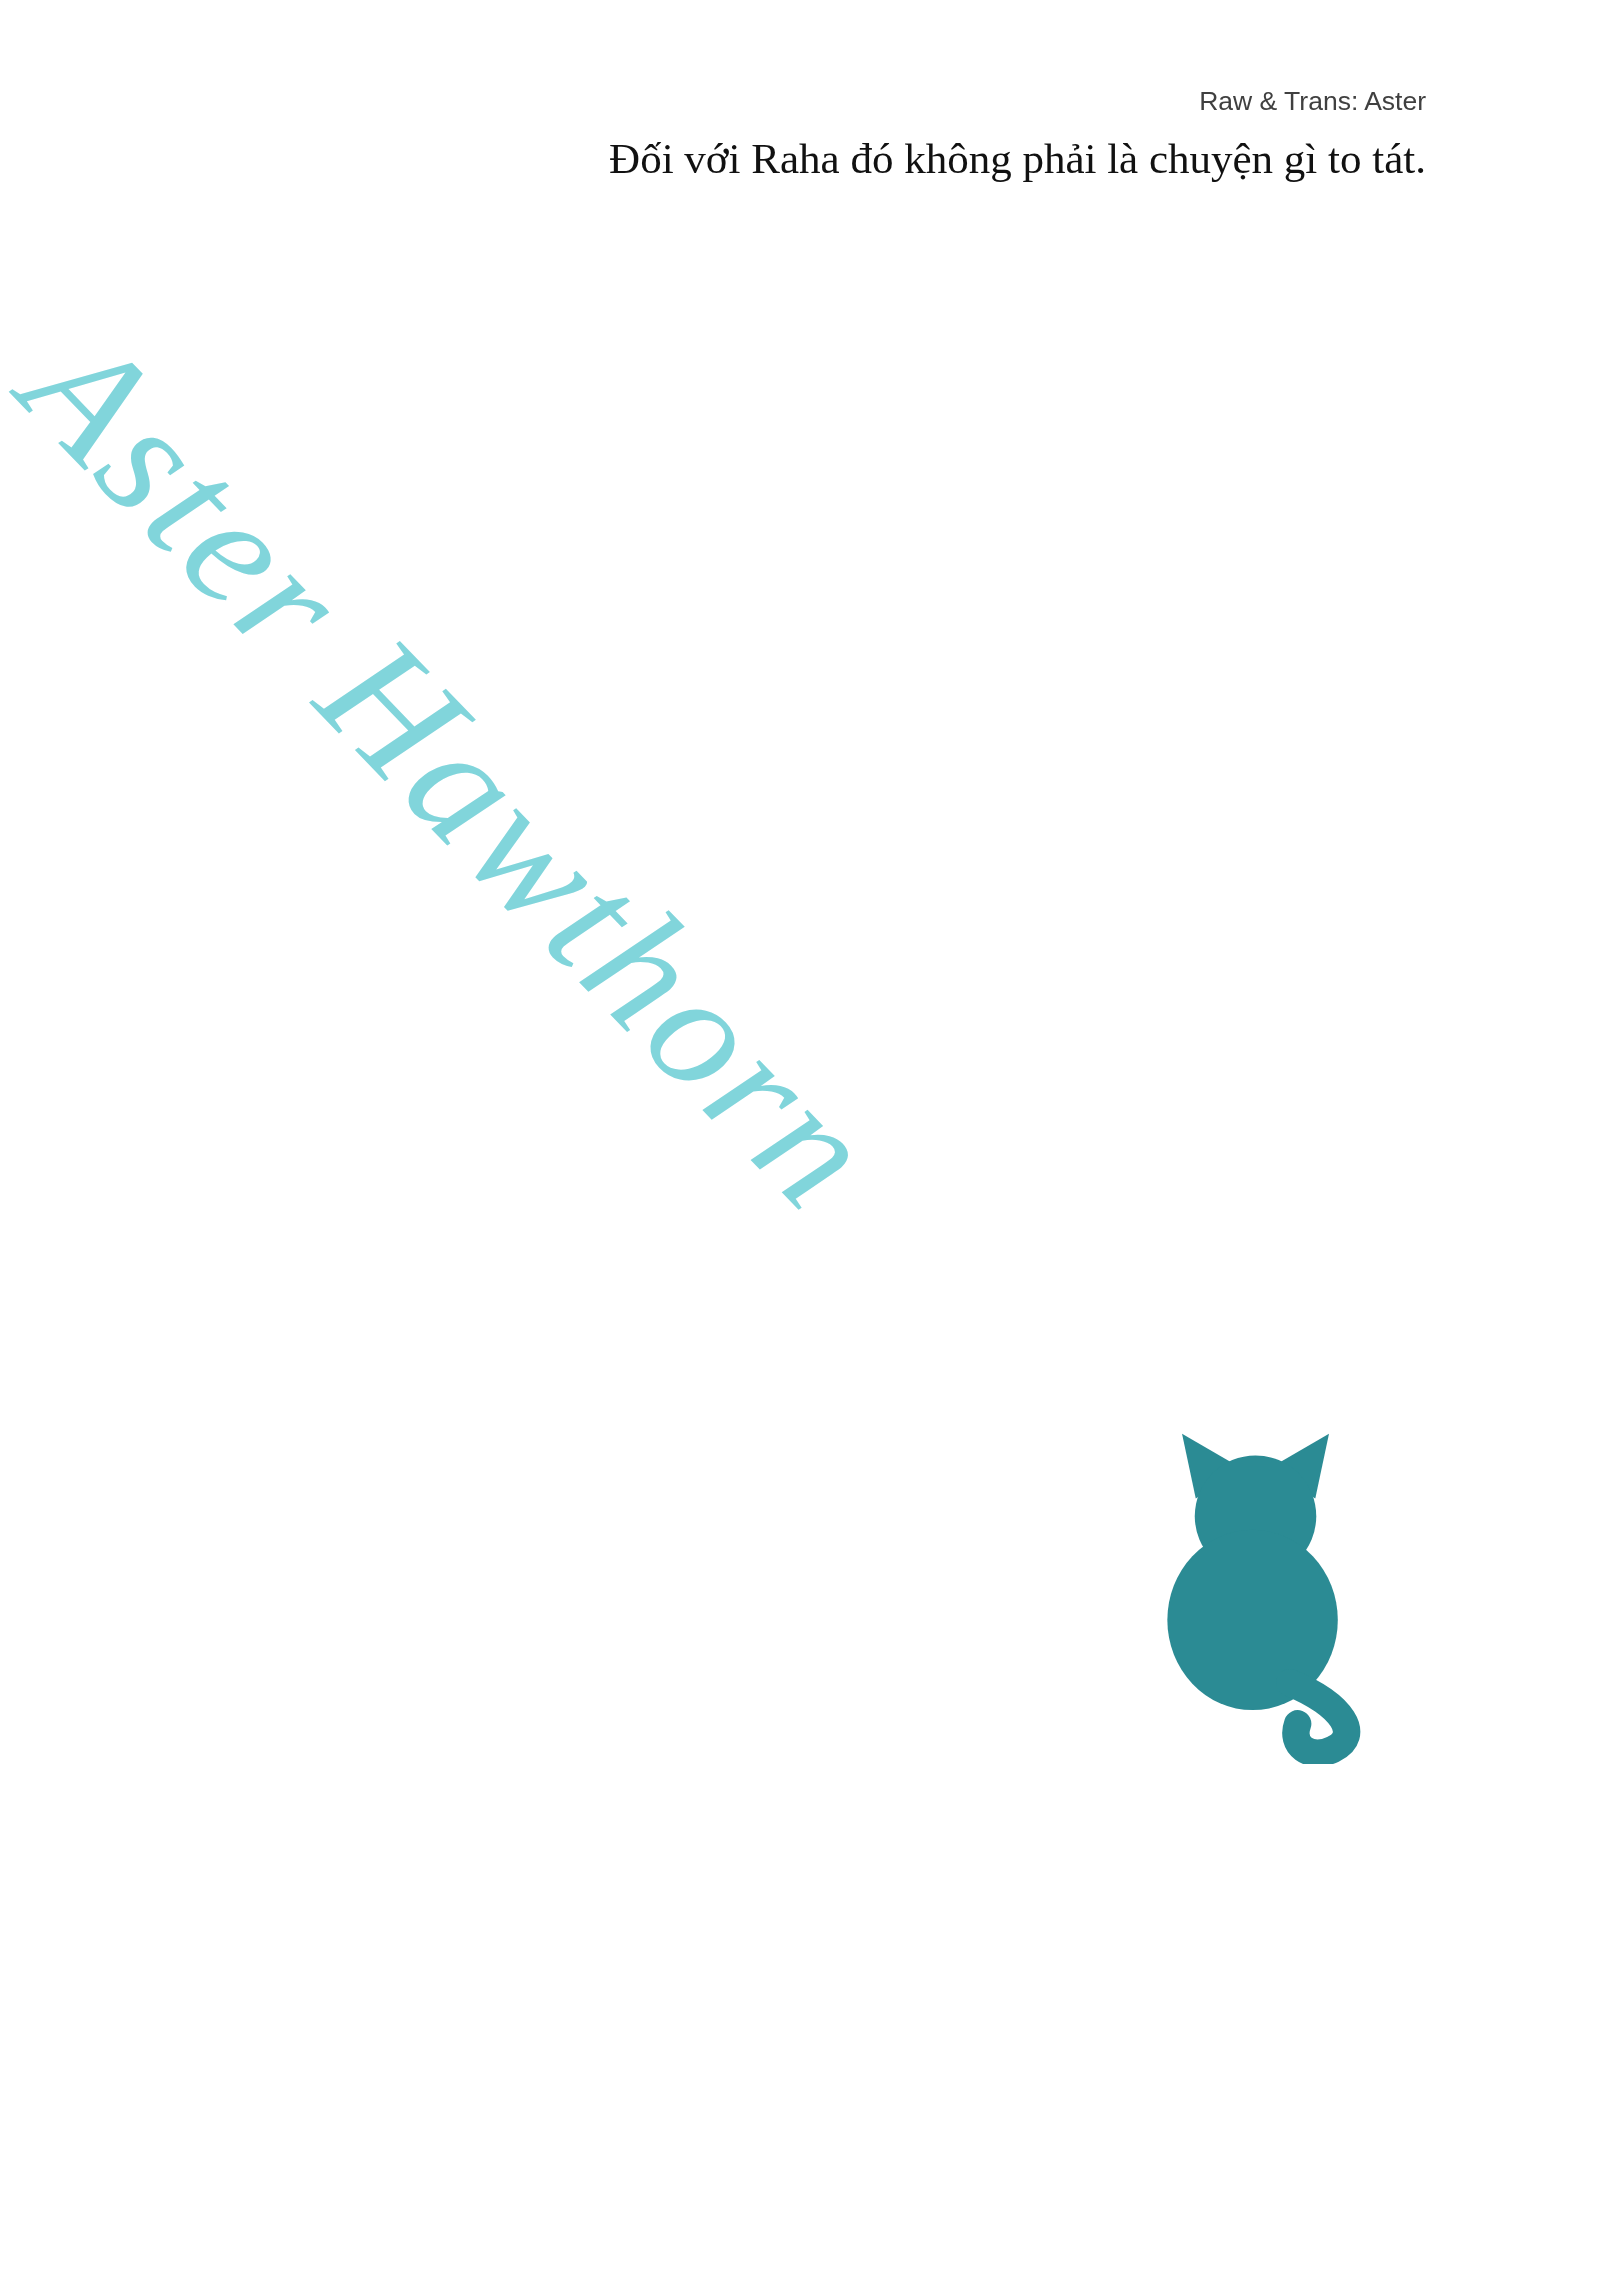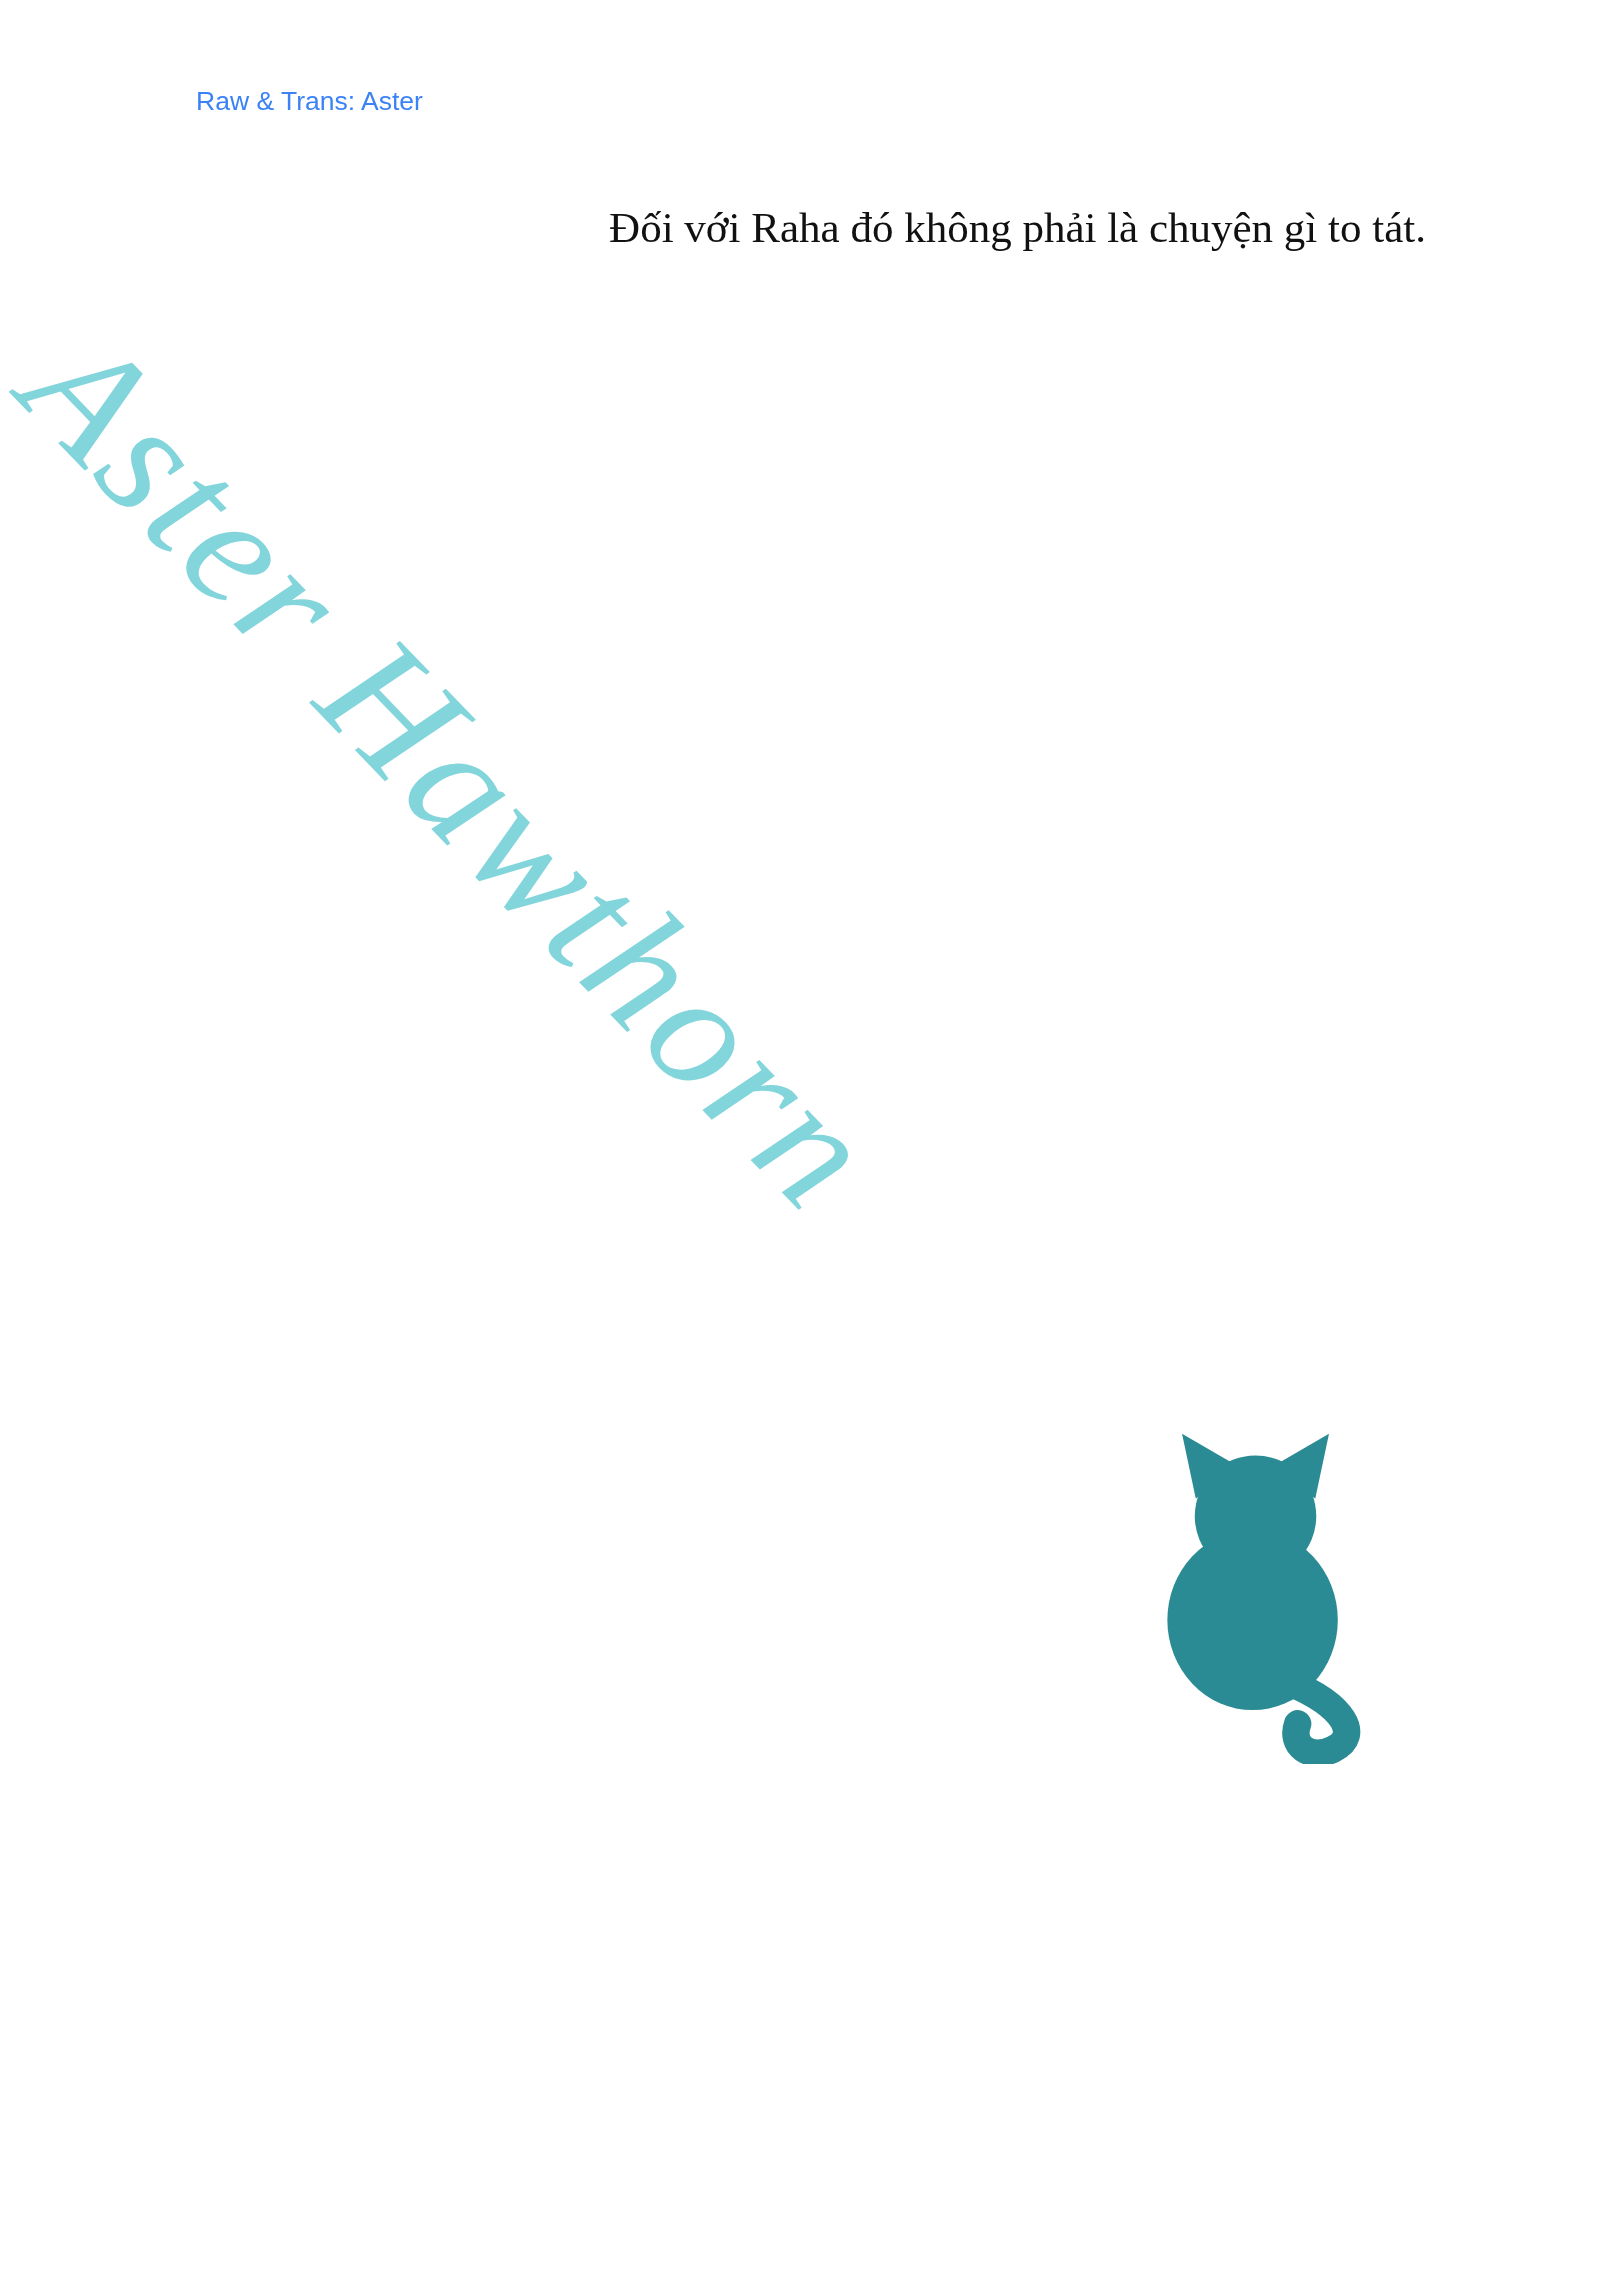--- a/index.html
+++ b/index.html
@@ -42,22 +42,22 @@
       position: absolute;
       left: 196px;
       top: 86px;
       width: 1230px;
       z-index: 2;
     }
     .doc-header {
       font-family: "Liberation Sans", sans-serif;
       font-size: 26.5px;
       line-height: 31px;
-      color: #3b82f6;
-      margin-bottom: 69px;
+      color: #404040;
+      text-align: right;
     }
     .content p {
       font-size: 43px;
       line-height: 84px;
       margin: 0 0 136px 0;
       text-align: right;
     }
     .content p:last-child { margin-bottom: 0; }
   </style>
 </head>

